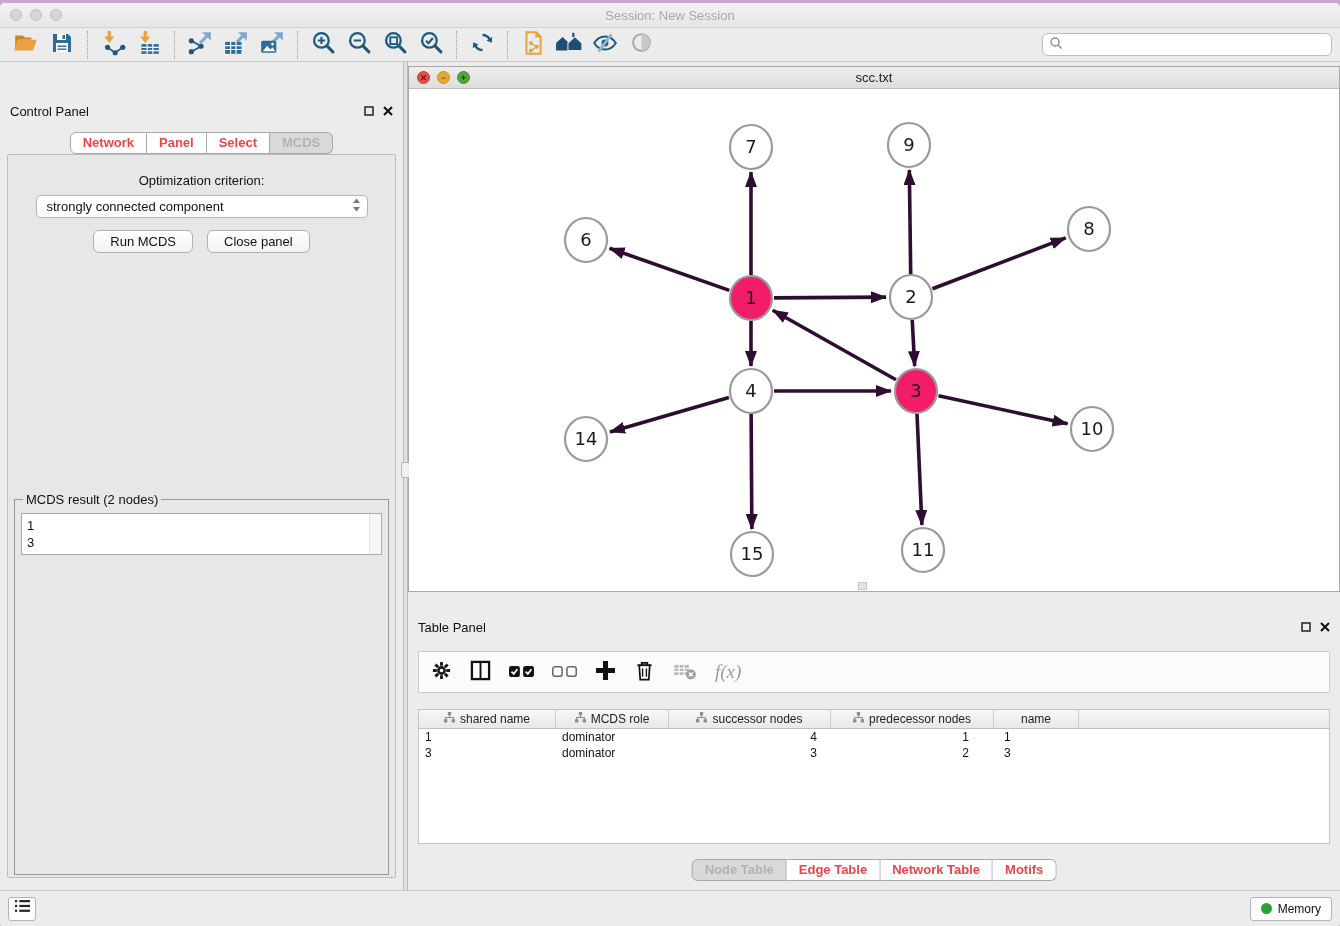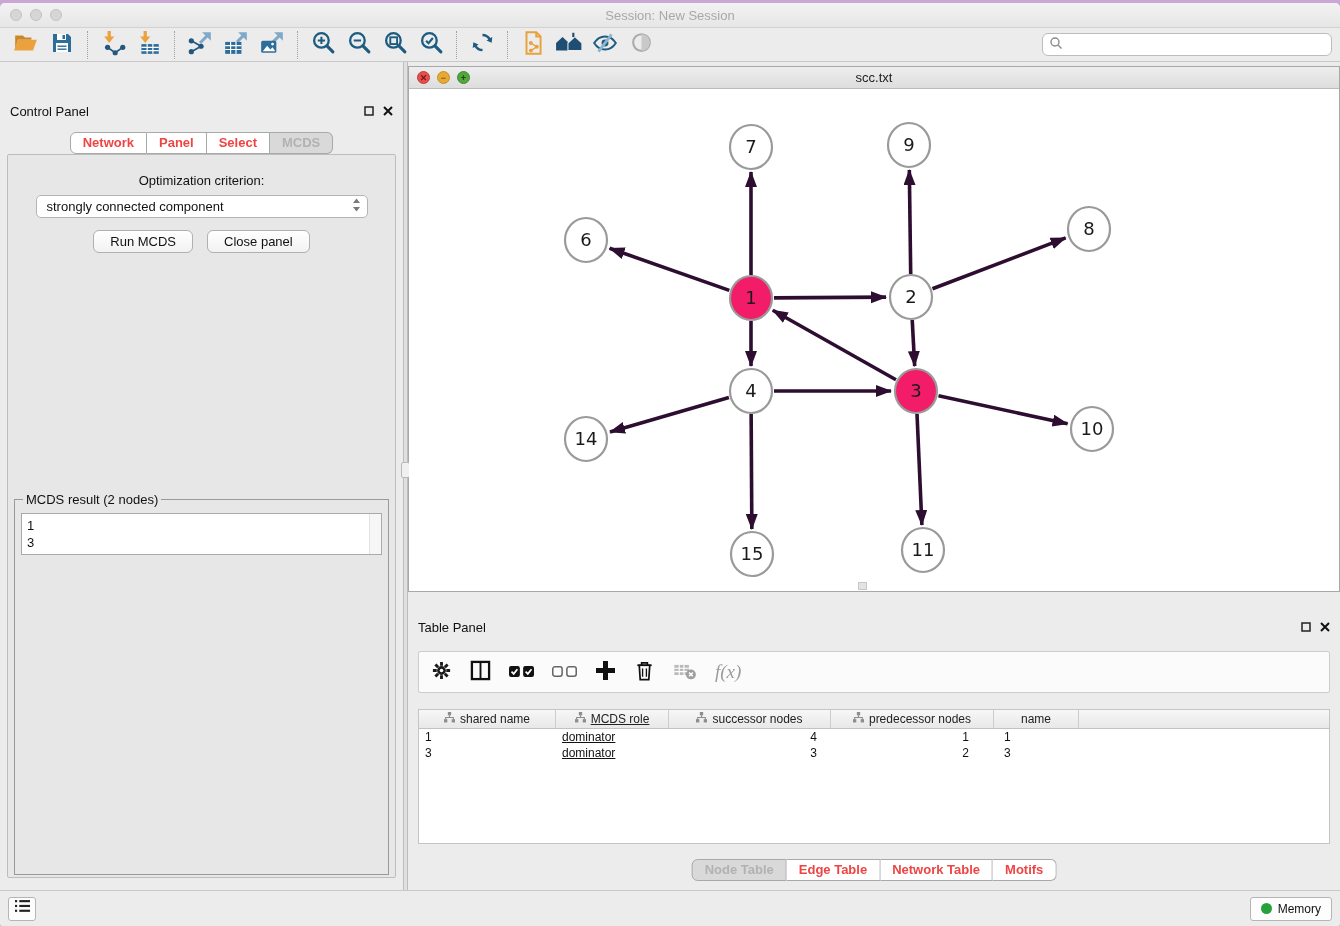--- a/index.html
+++ b/index.html
@@ -68,21 +68,21 @@
   .table-panel { margin-top:22px; flex:1; background:#ececec; display:flex; flex-direction:column; position:relative; min-height:0;gap:9px; }
   .tp-header { height:26px; display:flex; align-items:center; padding:0 10px; flex:0 0 auto; }
   .tp-toolbar { margin:2px 10px 0; height:42px; background:#fbfbfb; border:1px solid #cccccc; border-radius:2px; display:flex; align-items:center; gap:18px; padding:0 12px; flex:0 0 auto; }
   .tp-tool { display:flex; align-items:center; justify-content:center; cursor:pointer; }
   .fx-label { font-family:"Liberation Serif",serif; font-style:italic; font-size:19px; color:#9c9c9c; }
   .tp-table-wrap { margin:7px 10px 0; flex:1; background:#fff; border:1px solid #c5c5c5; overflow:hidden; display:flex; flex-direction:column; min-height:0; margin-bottom:46px; }
   .tbl-head { display:flex; height:19px; background:linear-gradient(#f7f7f7,#e8e8e8); border-bottom:1px solid #c2c2c2; flex:0 0 auto; }
   .th-cell { display:flex; align-items:center; justify-content:center; gap:5px; font-size:12px; color:#222; border-right:1px solid #cdcdcd; cursor:pointer; }
   .tbl-row { display:flex; height:16px; }
   .td-cell { font-size:12px; color:#111; display:flex; align-items:center; }
-  .c0 { width:137px; } .c1 { width:113px;text-decoration:underline; } .c2 { width:162px; } .c3 { width:163px; } .c4 { width:85px; }
+  .c0 { width:137px; } .c1 { width:113px; } .c2 { width:162px; } .c3 { width:163px; } .c4 { width:85px; }
   .td-cell.c0 { padding-left:6px; }
   .td-cell.c1 { padding-left:6px; }
   .td-cell.c2 { justify-content:flex-end; padding-right:14px; }
   .td-cell.c3 { justify-content:flex-end; padding-right:25px; }
   .td-cell.c4 { padding-left:10px; }
   .tp-tabs { position:absolute; bottom:9px; left:50%; transform:translateX(-50%); }
 
   
   .statusbar { height:36px; border-top:1px solid #c9c9c9; background:#ececec; display:flex; align-items:center; padding:0 8px; flex:0 0 auto; }
   .status-btn { width:28px; height:24px; background:#fdfdfd; border:1px solid #b5b5b5; border-radius:3px; display:flex; align-items:center; justify-content:center; cursor:pointer; }

